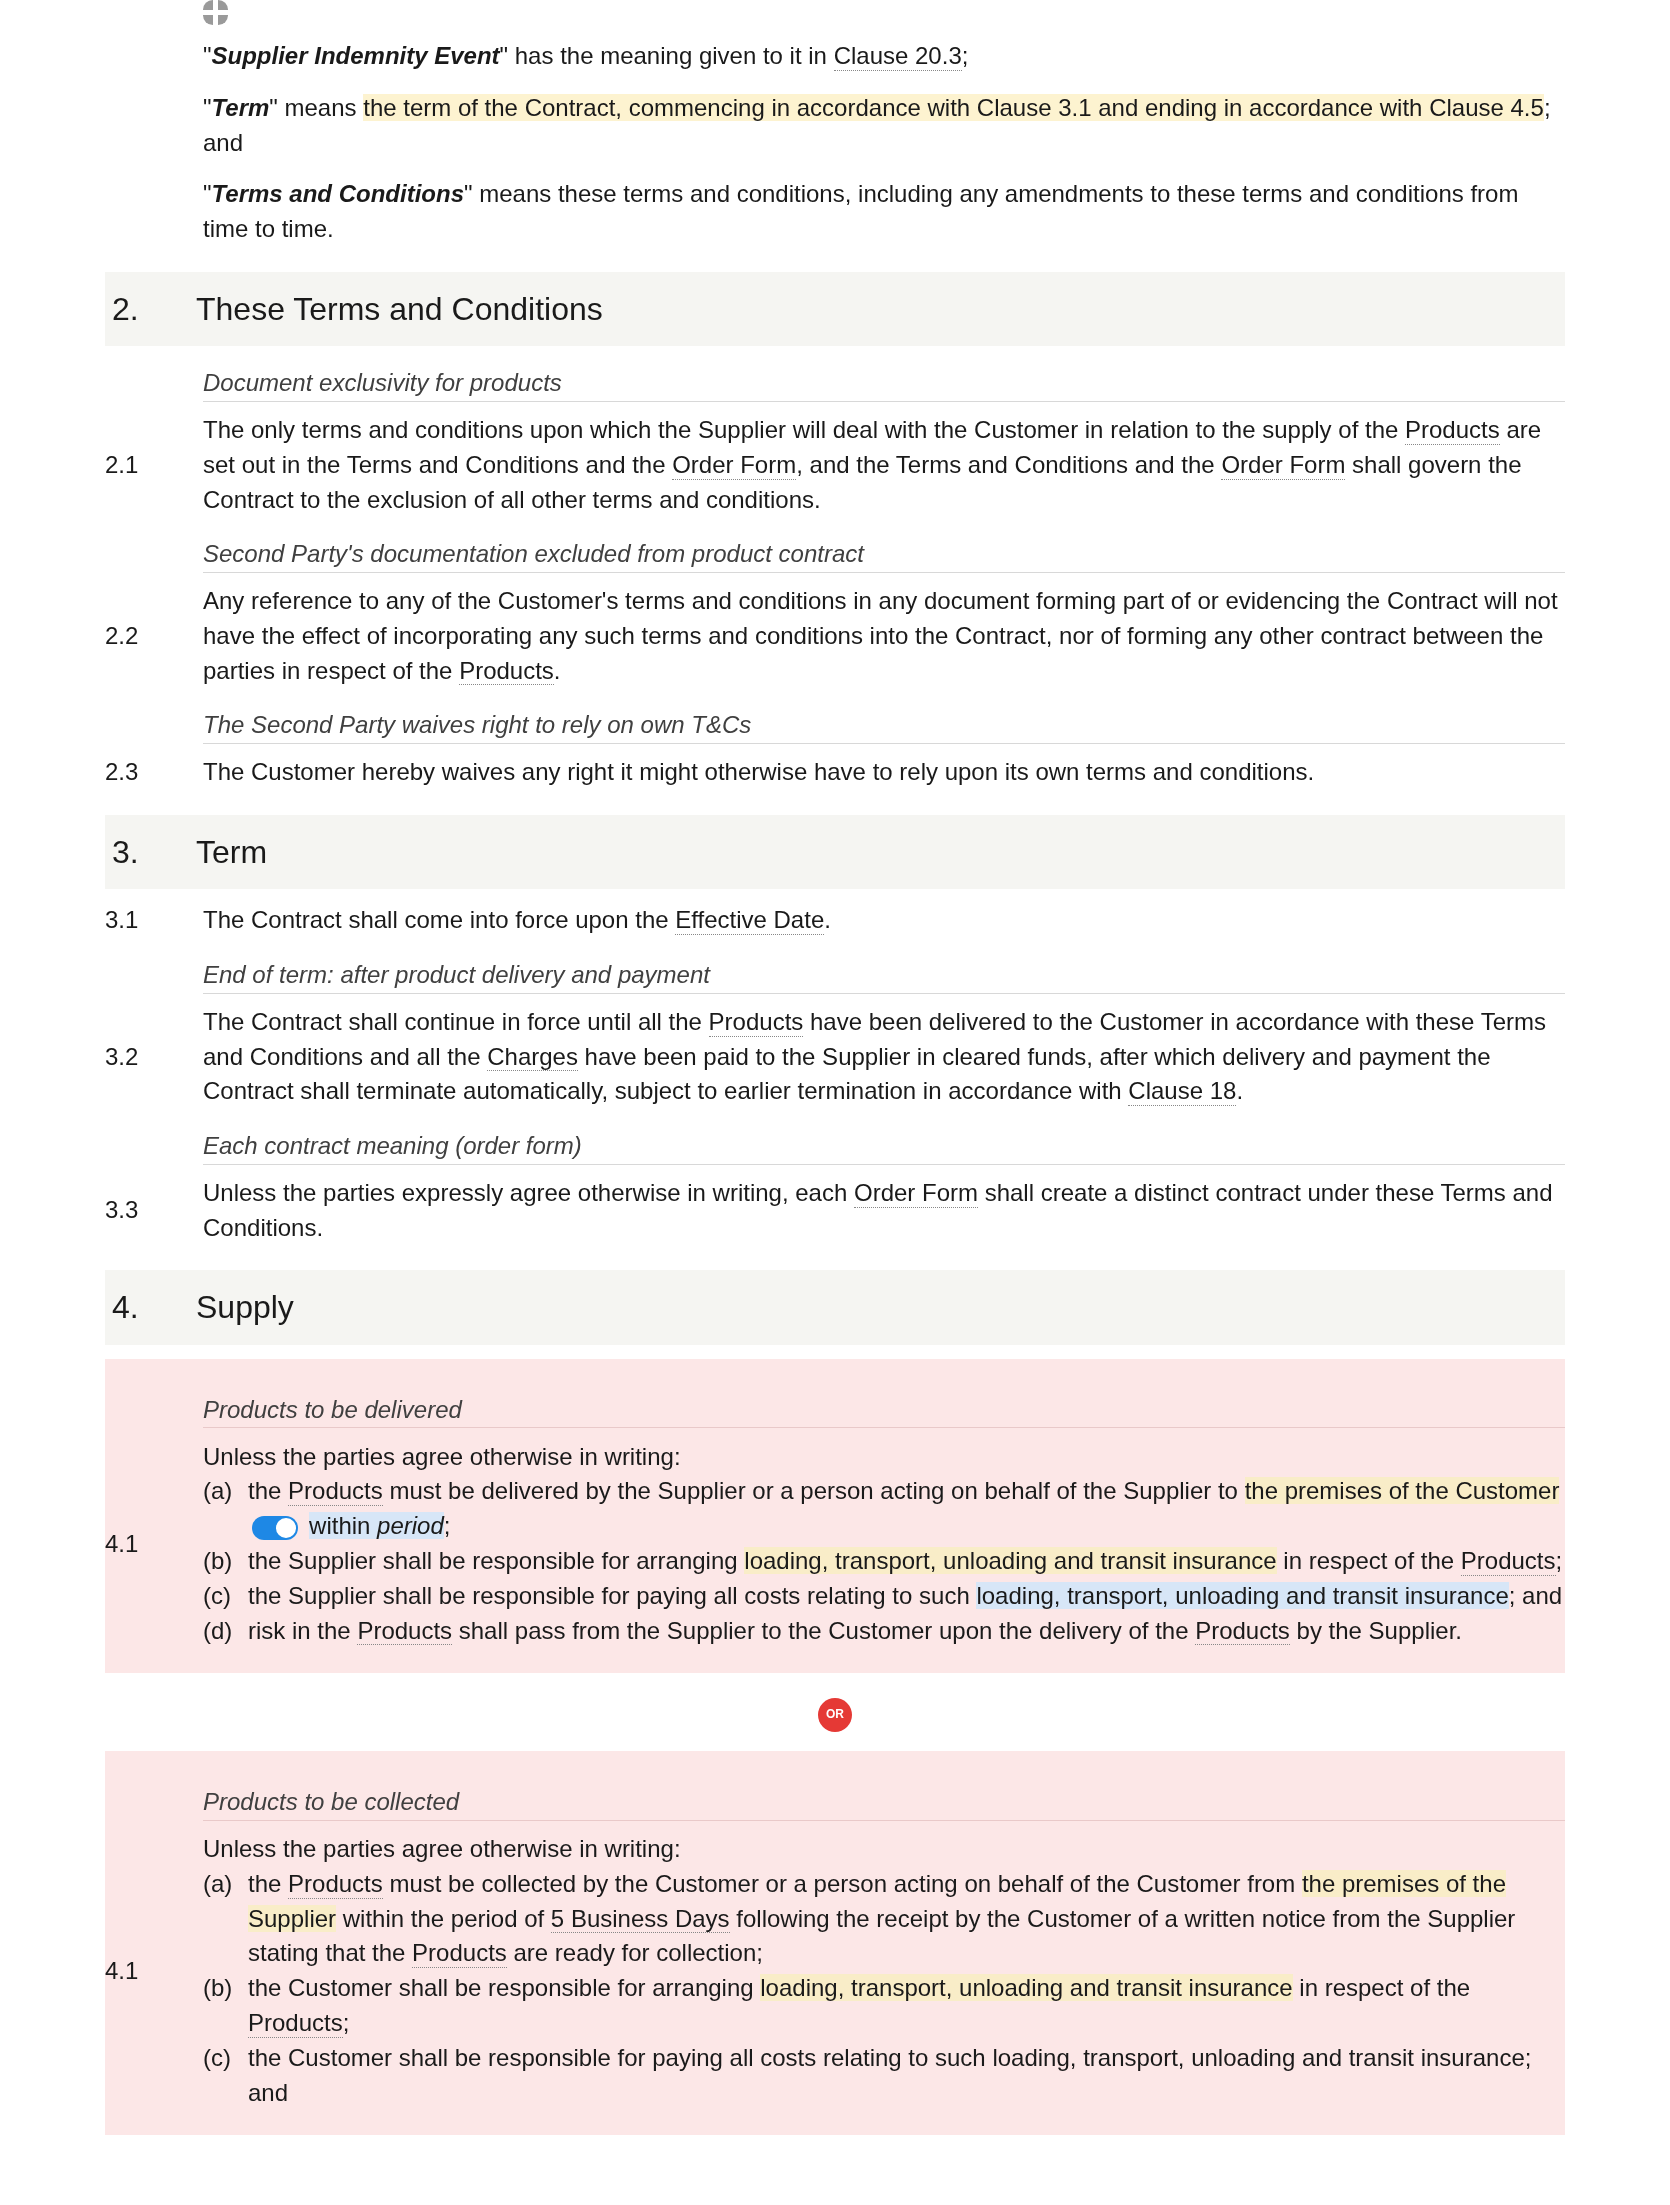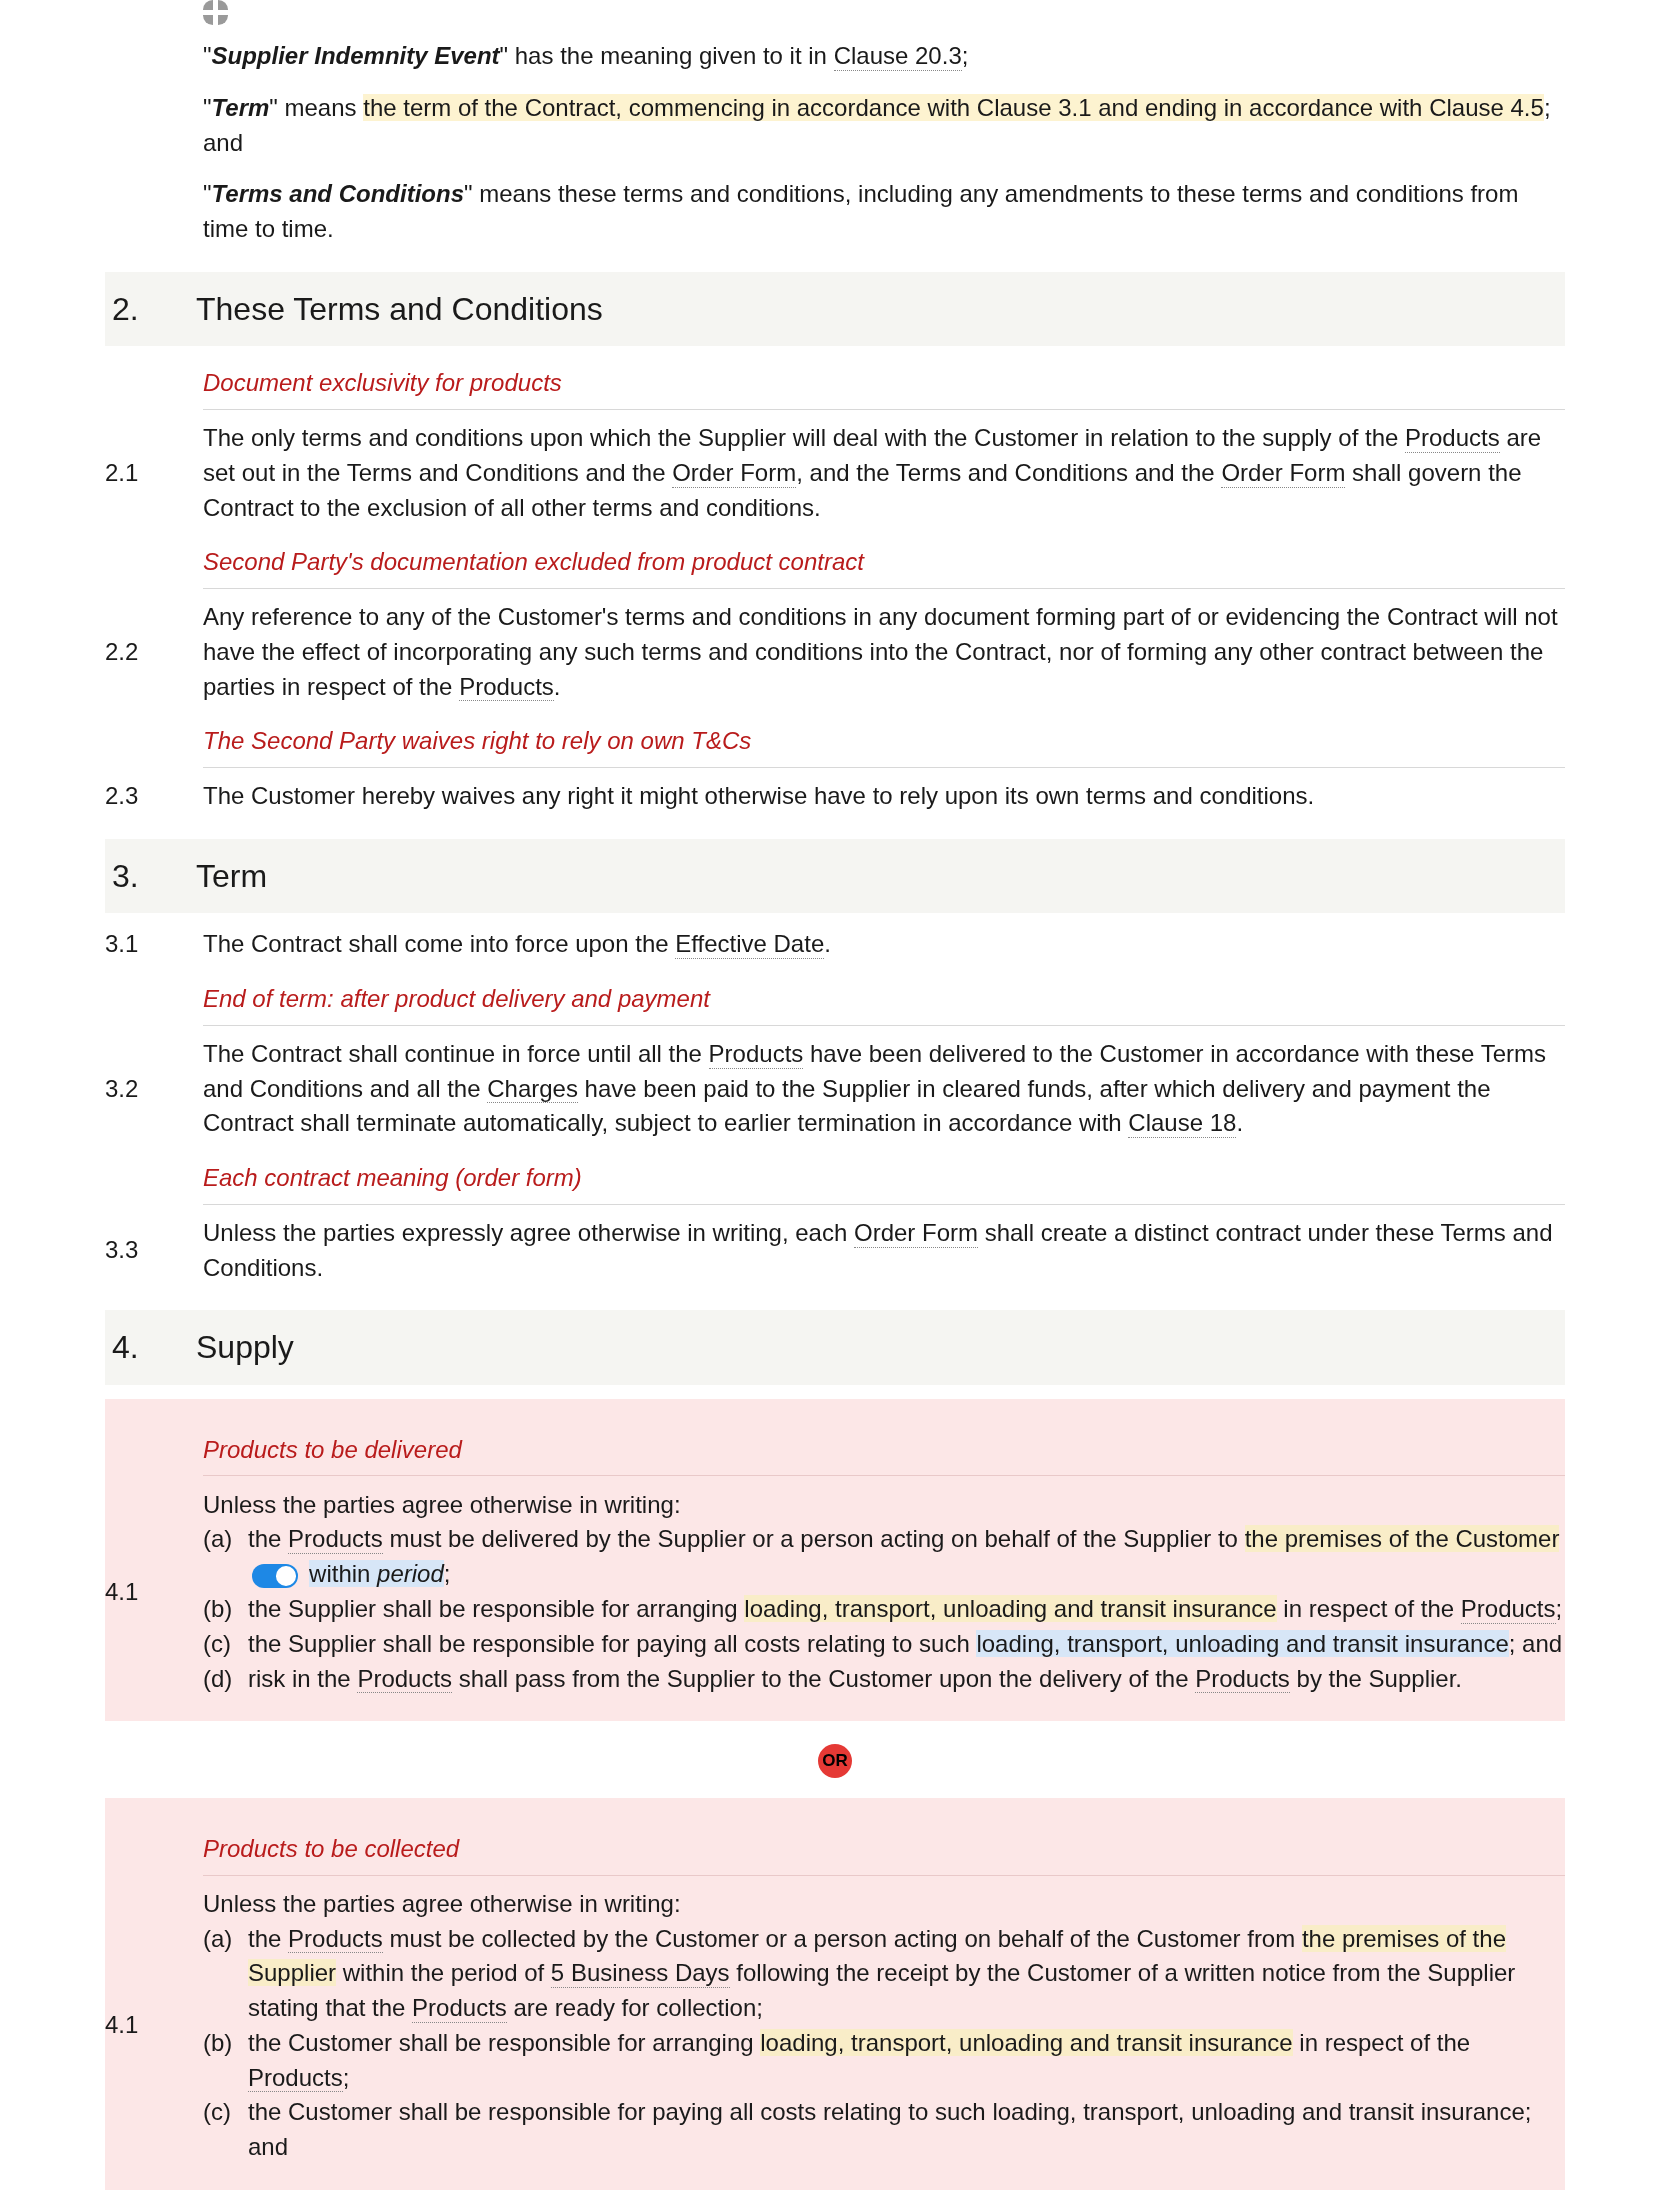--- a/index.html
+++ b/index.html
@@ -59,24 +59,24 @@
   }
   .section-header .num {
     width: 84px;
     font-size: 32px;
   }
   .section-header .title {
     font-size: 32px;
   }
   .subtitle {
     margin-left: 98px;
-    color: #b91c1c;
+    color: #404040;
     font-style: italic;
     border-bottom: 0.7px solid #d8d8d8;
-    padding-bottom: 8px;
+    padding-bottom: 0;
     margin-bottom: 11.2px;
     margin-top: 19.7px;
   }
   .clause {
     display: flex;
     margin-bottom: 7px;
     align-items: center;
   }
   .clause .cnum {
     width: 98px;
@@ -132,23 +132,23 @@
   .or-divider {
     text-align: center;
     margin: 19.7px 0;
   }
   .or-badge {
     display: inline-flex;
     width: 34px;
     height: 34px;
     border-radius: 50%;
     background: #e53935;
-    color: #000000;
+    color: #ffffff;
     font-weight: bold;
-    font-size: 17px;
+    font-size: 12px;
     align-items: center;
     justify-content: center;
   }
 </style>
 </head>
 <body>
 
 <div class="page">
 
   <div class="icon-segmented">

